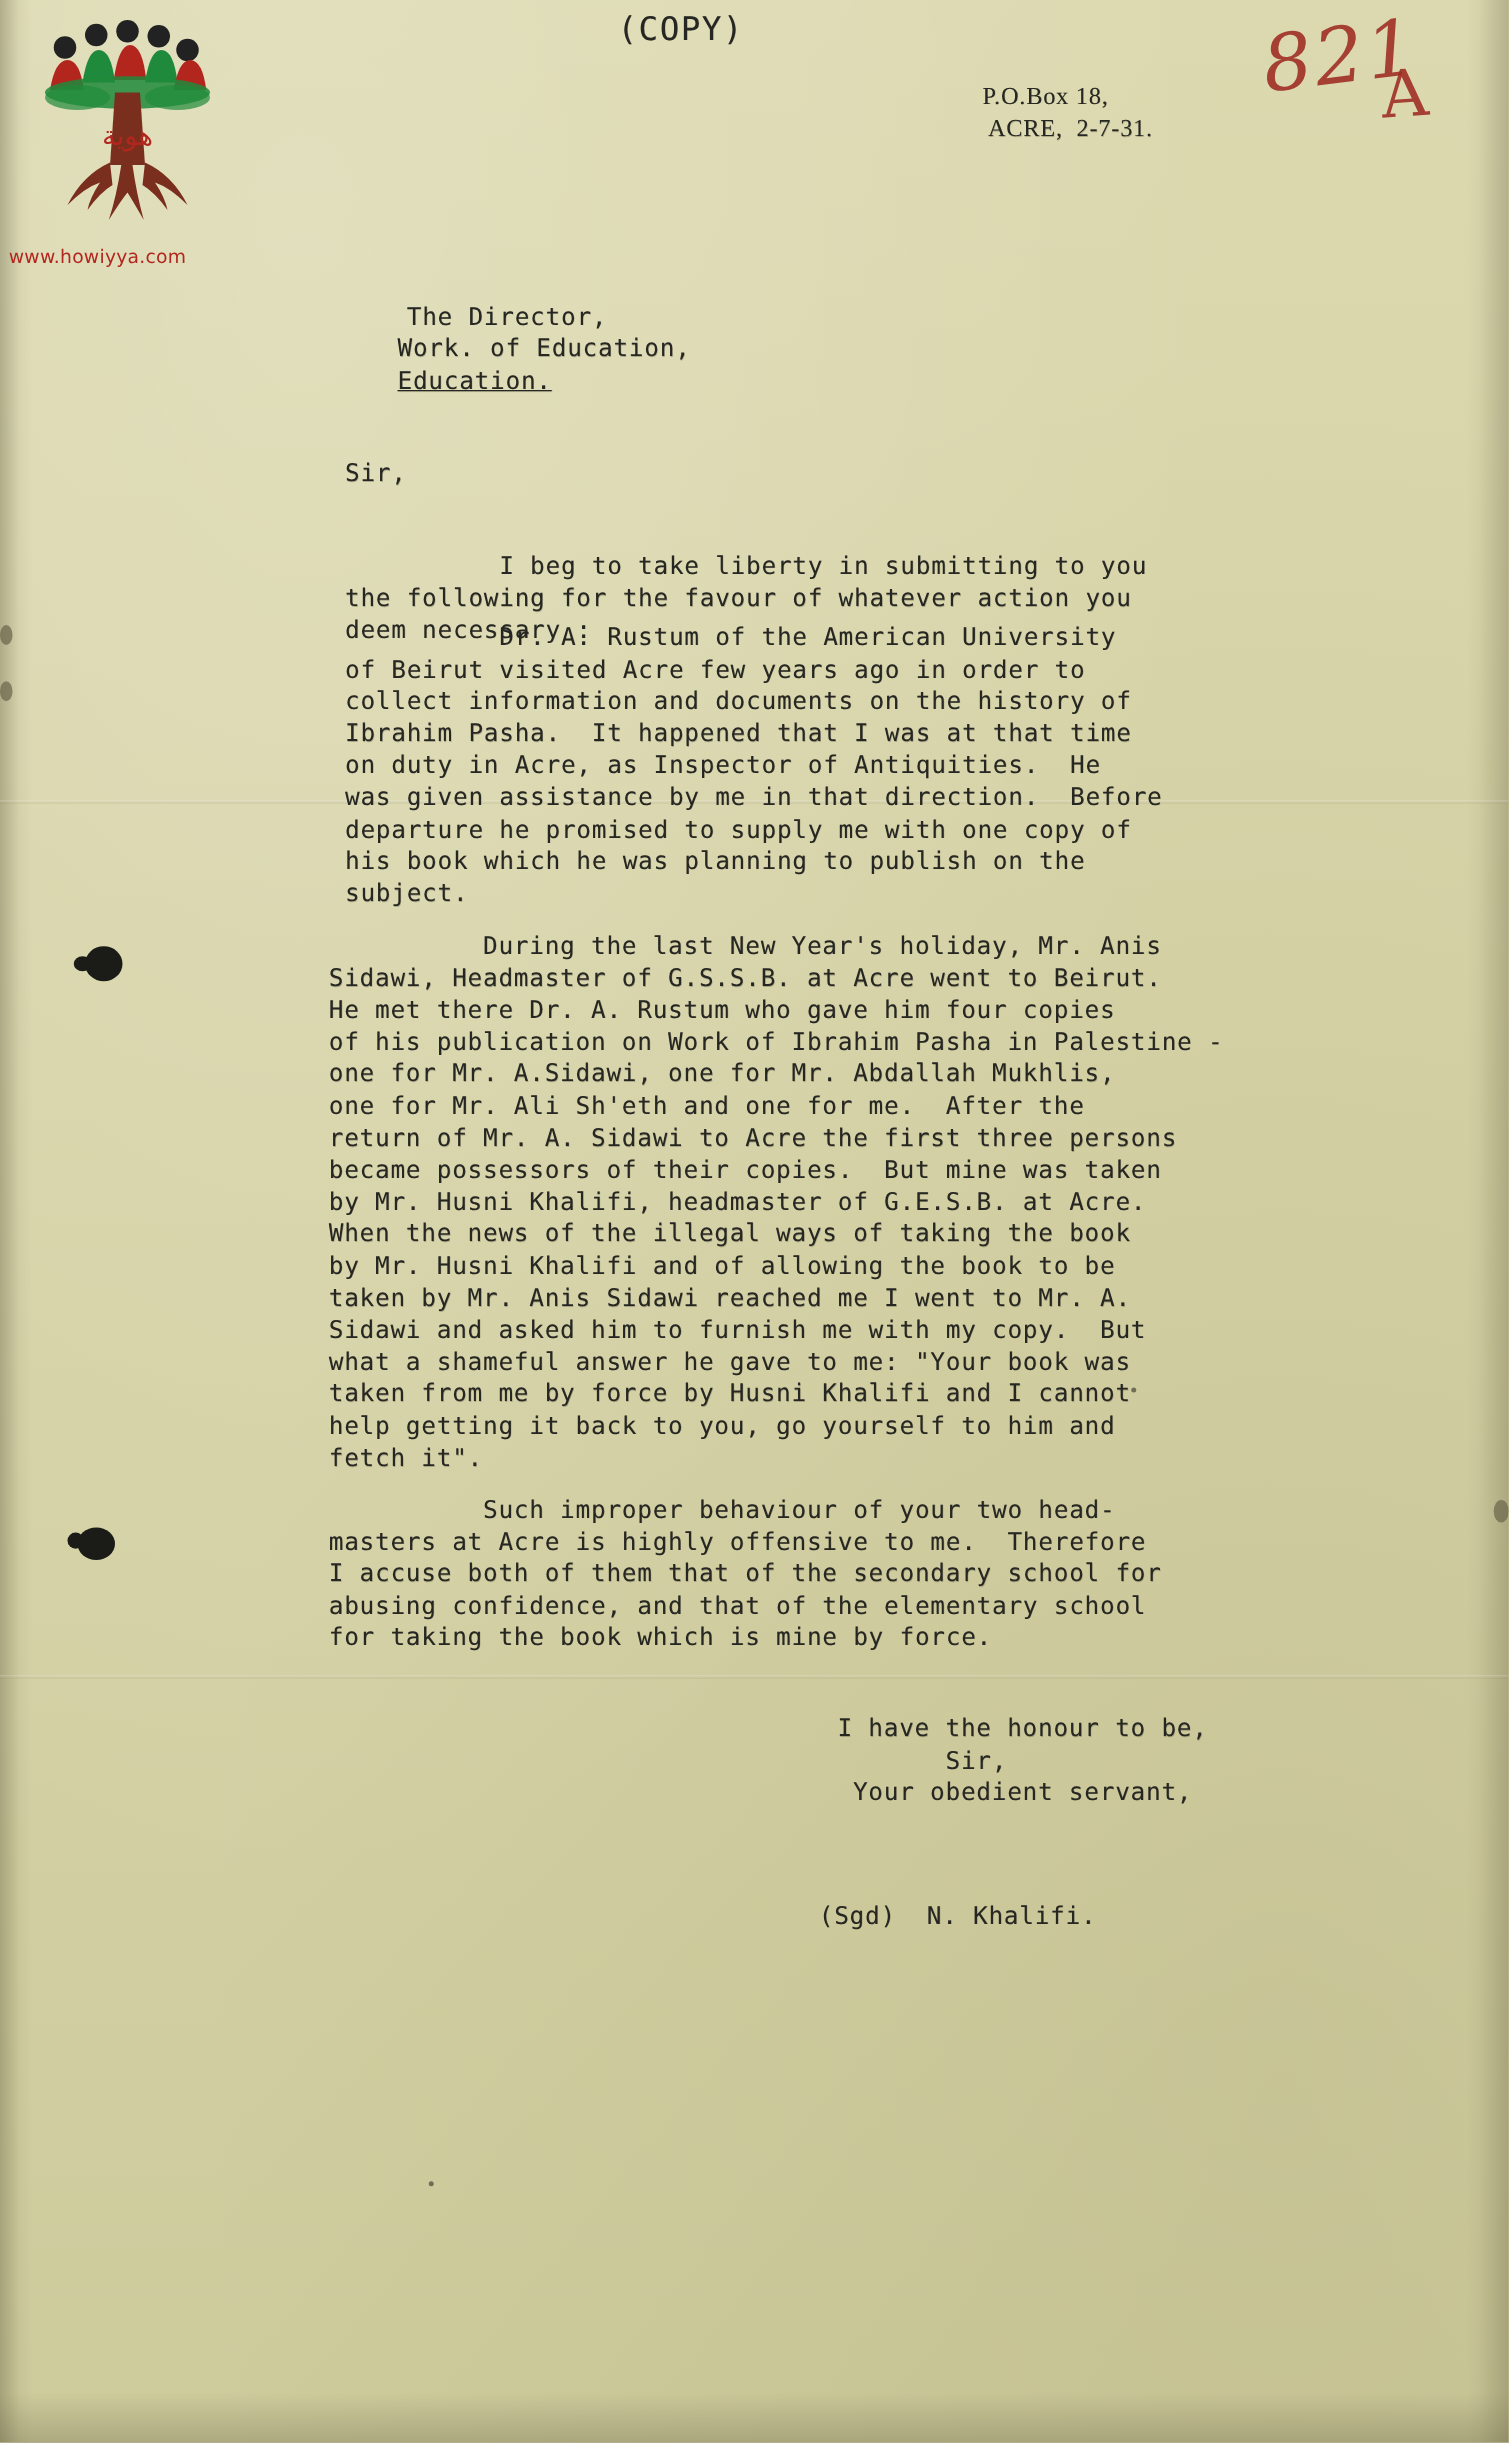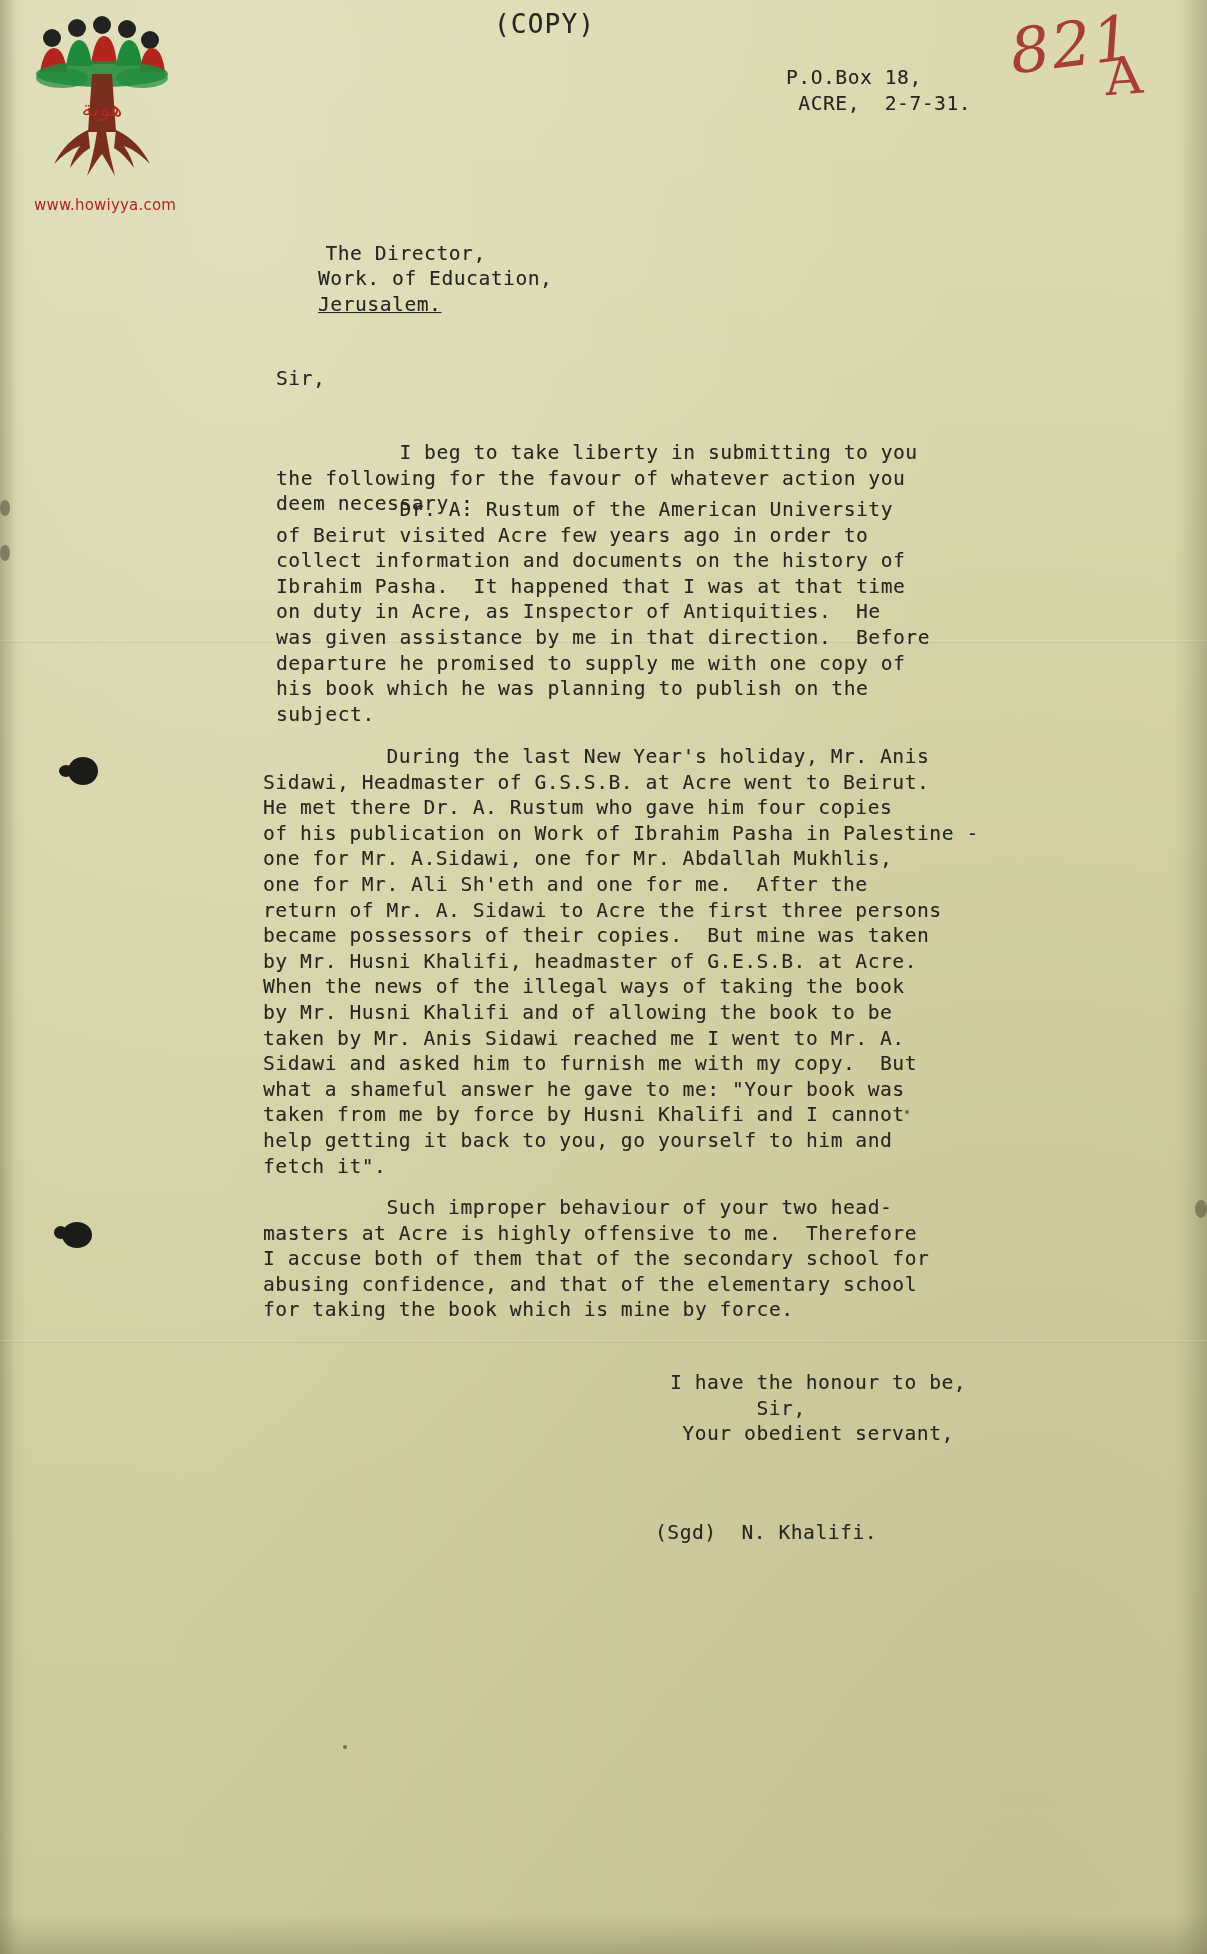--- a/index.html
+++ b/index.html
@@ -44,40 +44,40 @@
 
   
   .logo {
     position: absolute;
     left: 22px; top: 12px;
     width: 160px; height: 190px;
   }
   .logo svg { display: block; }
   .logo-url {
     position: absolute;
-    left: 34px; top: 196px;
+    left: 7px; top: 196px;
     font-family: "DejaVu Sans", "Liberation Sans", sans-serif;
     font-size: 15px;
     color: #b3261e;
     letter-spacing: 0.2px;
   }
 
   
   .typed {
     position: absolute;
     white-space: pre;
     font-family: "DejaVu Sans Mono", "Liberation Mono", monospace;
     font-size: 19.5px;
     line-height: 25.6px;
     letter-spacing: 0.6px;
     color: #262622;
     text-shadow: 0.4px 0.3px 0 rgba(60,55,35,0.30);
   }
   .copy-mark { left: 494px; top: 12px; font-size: 26px; letter-spacing: 1.2px;}
-  .addr-block { left: 786px; top: 65px; }
+  .addr-block { left: 786px; top: 65px; font-family: Liberation Serif, serif; }
   .recipient { left: 276px; top: 215px; }
   .recipient .u { text-decoration: underline; }
   .salutation { left: 276px; top: 366px; }
   .para1 { left: 276px; top: 396px; margin-top: 44px; }
   .para2 { left: 276px; top: 497px; }
   .para3 { left: 263px; top: 744px; }
   .para4 { left: 263px; top: 1195px; }
   .closing { left: 670px; top: 1370px; }
   .signature { left: 655px; top: 1520px; }
 
@@ -191,21 +191,21 @@
   <div class="speck" style="left:905px; top:1110px;"></div>
 
   <div class="typed copy-mark">(COPY)</div>
 
   <div class="typed addr-block">P.O.Box 18,
  ACRE,  2-7-31.</div>
 
   <div class="typed recipient">
     <span>The Director,</span>
 <span style="padding-left:42px">Work. of Education,</span>
-<span class="u" style="padding-left:42px">Jerusalem.</span>
+<span class="u" style="padding-left:42px">Education.</span>
   </div>
 
   <div class="typed salutation">Sir,</div>
 
   <div class="typed para1">          I beg to take liberty in submitting to you
 the following for the favour of whatever action you
 deem necessary :</div>
   <div class="typed para2">          Dr. A. Rustum of the American University
 of Beirut visited Acre few years ago in order to
 collect information and documents on the history of

